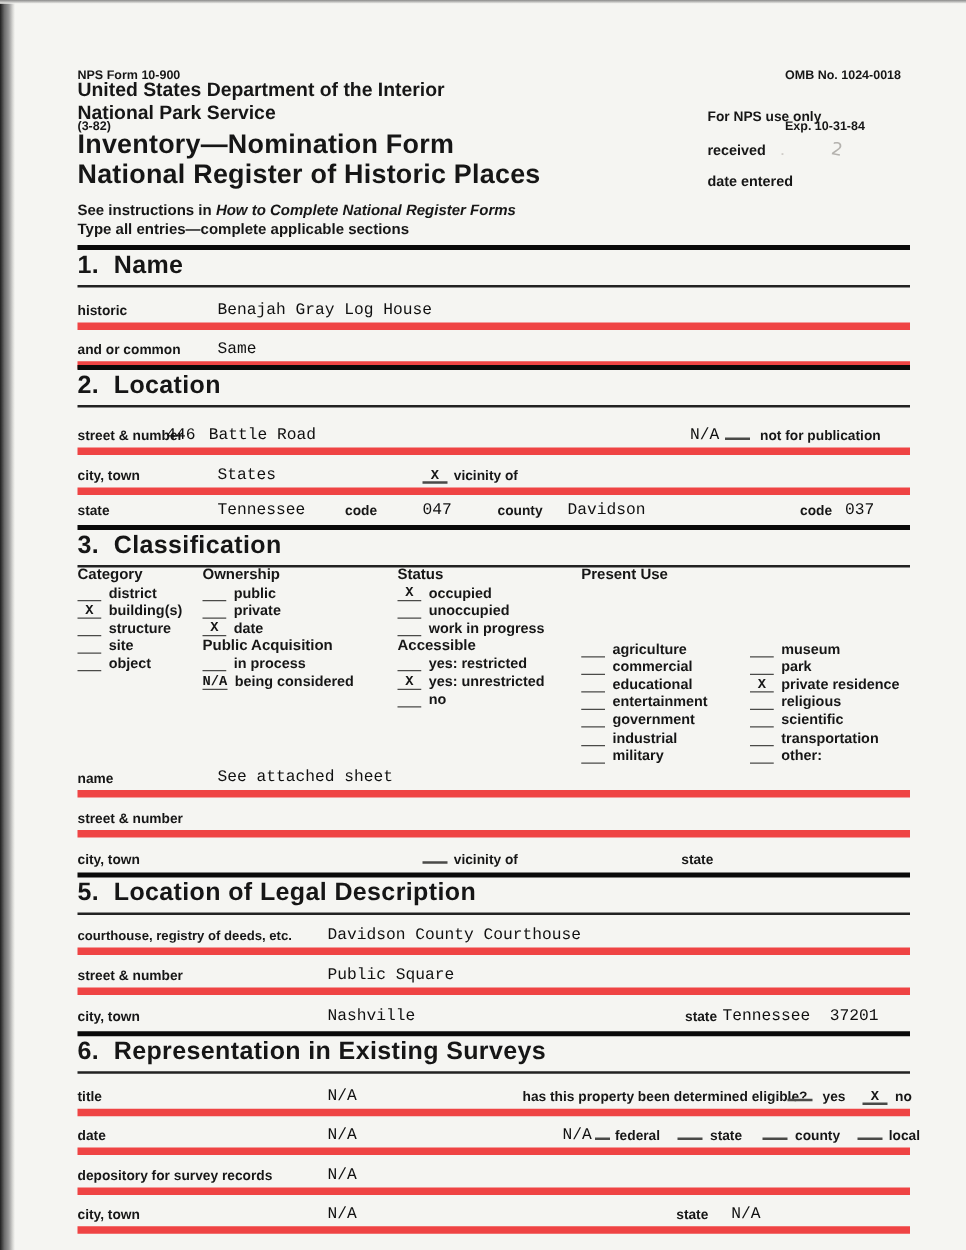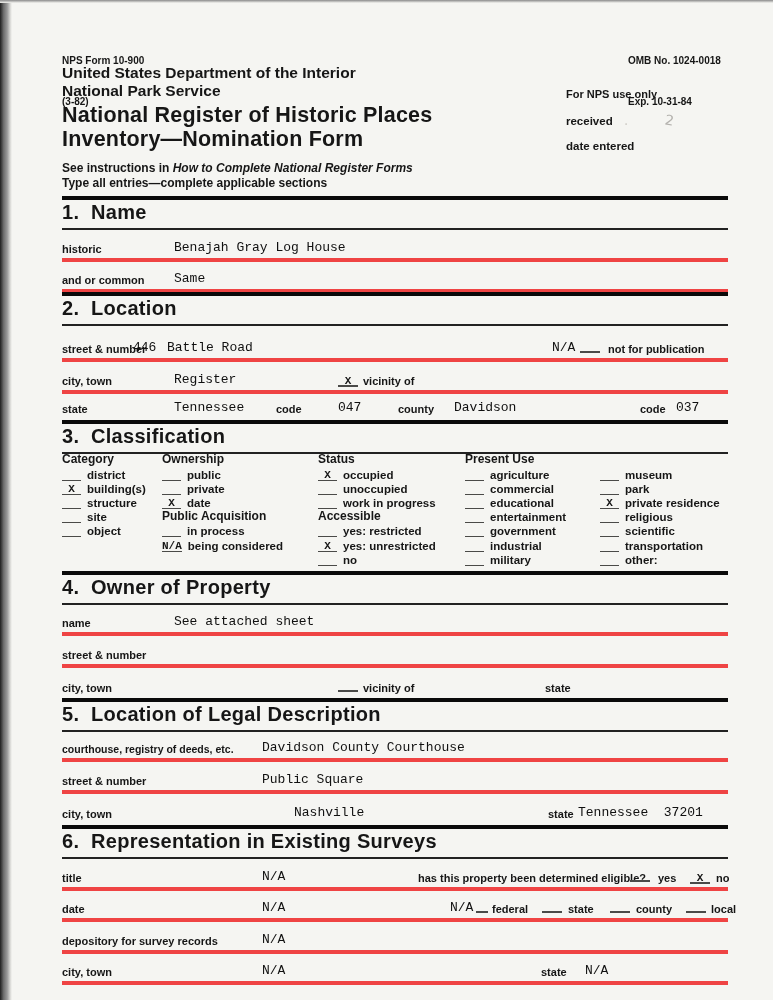--- a/index.html
+++ b/index.html
@@ -14,31 +14,31 @@
   .nps{position:absolute;left:504px;top:88px;font-size:11px;font-weight:700;width:170px;}
   .nps .line{margin-top:12px;font-size:11.5px;}
   .stamp{font-family:"DejaVu Sans",sans-serif;color:#b4b2ae;font-size:14px;font-weight:400;
          display:inline-block;margin-left:38px;transform:rotate(10deg);}
   .stamp-noise{color:#cfccc7;font-size:10px;margin-left:12px;}
   .title{position:absolute;top:103px;left:0;font-size:21.5px;font-weight:700;line-height:1.12;letter-spacing:.2px;}
   .instr{position:absolute;top:161px;left:0;font-size:12px;font-weight:700;line-height:1.28;}
   .instr i{font-style:italic;}
   .sec{position:absolute;left:0;width:666px;border-top:4px solid #0a0a0a;border-bottom:2px solid #222;
        font-size:20px;font-weight:700;white-space:pre;padding:1px 0 4px;letter-spacing:.3px;}
-  .row{position:absolute;left:0;width:666px;border-bottom:4px solid #ef4444;}
+  .row{position:absolute;left:0;width:666px;border-bottom:6px solid #ef4444;}
   .f{position:absolute;bottom:3px;white-space:pre;}
   .lab{font-size:11px;font-weight:700;}
   .lab-sm{font-size:10.5px;font-weight:700;}
   .val{font-family:"Liberation Mono","DejaVu Sans Mono",monospace;font-size:13px;color:#101010;}
   .blank{display:inline-block;min-width:20px;border-bottom:2px solid #4a4a48;text-align:center;
          height:12px;line-height:12px;vertical-align:-2px;}
   .mark{font-family:"Liberation Mono","DejaVu Sans Mono",monospace;font-size:11px;font-weight:700;}
   .cls{position:absolute;top:452px;left:0;width:666px;display:flex;}
   .c-cat{width:100px;}.c-own{width:156px;}.c-sta{width:147px;}.c-pu{width:263px;}
-  .pu-cols{display:flex;}
+  .pu-cols{display:flex;margin-top:45px;}
   .pu-c1{width:135px;}.pu-c2{width:128px;}
   .col-h{font-size:12px;font-weight:700;height:14.5px;}
   .chk{display:flex;align-items:flex-end;font-size:11.5px;font-weight:700;height:14.2px;}
   .chk .blank{min-width:19px;margin-right:6px;height:11px;line-height:11px;border-bottom-width:1.8px;}
   .subh{font-size:12px;font-weight:700;height:14.2px;}
 </style>
 </head>
 <body>
 
 <div class="page">
@@ -62,22 +62,22 @@
 
     <div class="nps">
       <div>For NPS use only</div>
       <div class="line">
         <span>received</span><span class="stamp-noise">.</span><span class="stamp">2</span>
       </div>
       <div class="line">date entered</div>
     </div>
 
     <div class="title">
+      <div>Inventory—Nomination Form</div>
       <div>National Register of Historic Places</div>
-      <div>Inventory—Nomination Form</div>
     </div>
 
     <div class="instr">
       <div><span>See instructions in </span><i>How to Complete National Register Forms</i></div>
       <div>Type all entries—complete applicable sections</div>
     </div>
 
     <div class="sec" style="top:196px;">1.  Name</div>
     <div class="row" style="top:226px;height:32px;">
       <span class="f lab" style="left:0;">historic</span>
@@ -92,21 +92,21 @@
     <div class="row" style="top:322px;height:36px;">
       <span class="f lab" style="left:0;">street &amp; number</span>
       <span class="f val" style="left:71px;">446</span>
       <span class="f val" style="left:105px;">Battle Road</span>
       <span class="f val" style="left:490px;">N/A</span>
       <span class="f" style="left:518px;"><span class="blank"><span class="mark"></span></span></span>
       <span class="f lab" style="left:546px;">not for publication</span>
     </div>
     <div class="row" style="top:358px;height:32px;">
       <span class="f lab" style="left:0;">city, town</span>
-      <span class="f val" style="left:112px;">Register</span>
+      <span class="f val" style="left:112px;">States</span>
       <span class="f" style="left:276px;"><span class="blank"><span class="mark">X</span></span></span>
       <span class="f lab" style="left:301px;">vicinity of</span>
     </div>
     <div class="row" style="top:390px;height:28px;border-bottom:none;">
       <span class="f lab" style="left:0;">state</span>
       <span class="f val" style="left:112px;">Tennessee</span>
       <span class="f lab" style="left:214px;">code</span>
       <span class="f val" style="left:276px;">047</span>
       <span class="f lab" style="left:336px;">county</span>
       <span class="f val" style="left:392px;">Davidson</span>
@@ -251,21 +251,20 @@
               </div>
             <div class="chk">
                 <span class="blank"><span class="mark"></span></span>
                 <span>other:</span>
               </div>
           </div>
         </div>
       </div>
     </div>
 
-    <div class="sec" style="top:571px;">4.  Owner of Property</div>
     <div class="row" style="top:604px;height:28px;">
       <span class="f lab" style="left:0;">name</span>
       <span class="f val" style="left:112px;">See attached sheet</span>
     </div>
     <div class="row" style="top:632px;height:32px;">
       <span class="f lab" style="left:0;">street &amp; number</span>
     </div>
     <div class="row" style="top:664px;height:33px;border-bottom:none;">
       <span class="f lab" style="left:0;">city, town</span>
       <span class="f" style="left:276px;"><span class="blank"><span class="mark"></span></span></span>
@@ -277,21 +276,21 @@
     <div class="row" style="top:731px;height:27px;">
       <span class="f lab-sm" style="left:0;">courthouse, registry of deeds, etc.</span>
       <span class="f val" style="left:200px;">Davidson County Courthouse</span>
     </div>
     <div class="row" style="top:758px;height:32px;">
       <span class="f lab" style="left:0;">street &amp; number</span>
       <span class="f val" style="left:200px;">Public Square</span>
     </div>
     <div class="row" style="top:790px;height:33px;border-bottom:none;">
       <span class="f lab" style="left:0;">city, town</span>
-      <span class="f val" style="left:200px;margin-left:32px;">Nashville</span>
+      <span class="f val" style="left:200px;">Nashville</span>
       <span class="f lab" style="left:486px;">state</span>
       <span class="f val" style="left:516px;">Tennessee  37201</span>
     </div>
 
     <div class="sec" style="top:825px;">6.  Representation in Existing Surveys</div>
     <div class="row" style="top:858px;height:29px;">
       <span class="f lab" style="left:0;">title</span>
       <span class="f val" style="left:200px;">N/A</span>
       <span class="f lab" style="left:316px;margin-left:40px;">has this property been determined eligible?</span>
       <span class="f" style="left:568px;"><span class="blank"><span class="mark"></span></span></span>

